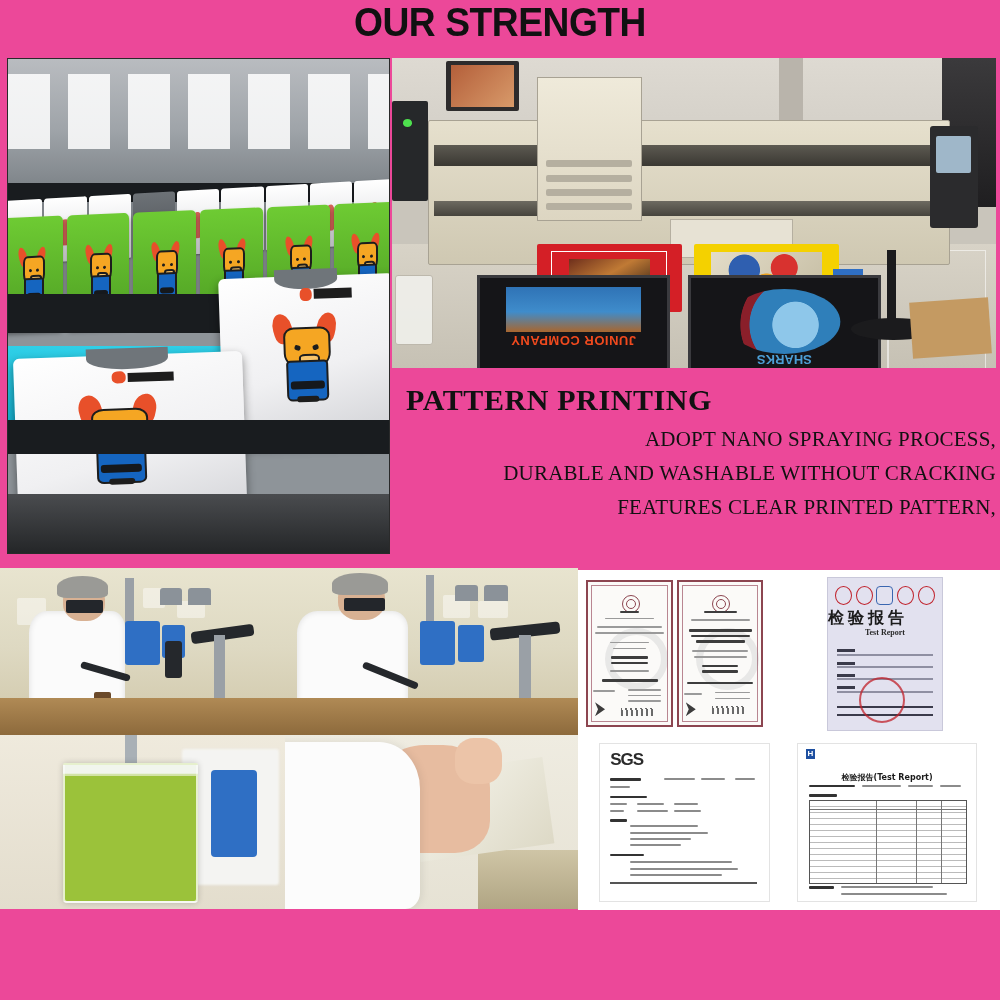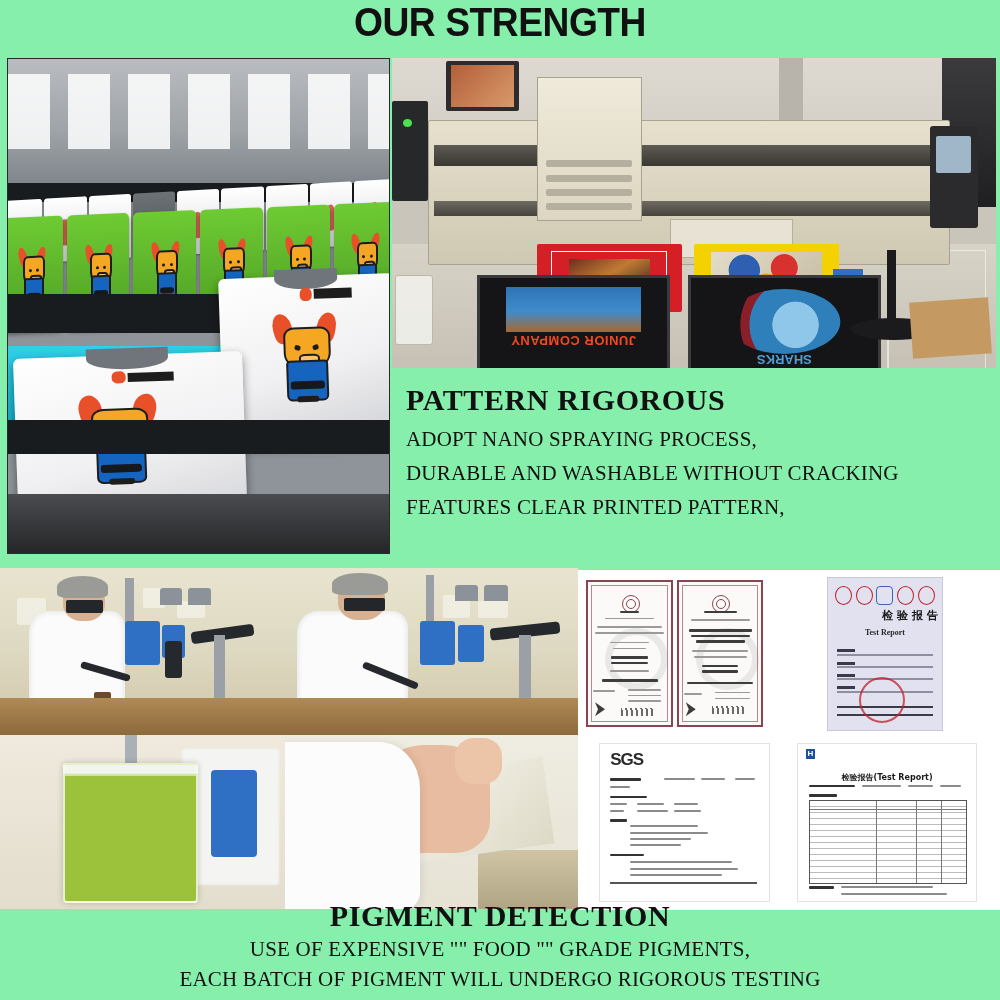--- a/index.html
+++ b/index.html
@@ -1,19 +1,19 @@
 <!DOCTYPE html>
 <html><head>
 <meta charset="utf-8">
 <style>
   html,body{margin:0;padding:0;background:#ffffff;}
   body{width:1000px;height:1000px;position:relative;overflow:hidden;
        font-family:"Liberation Serif", serif;}
 
-  .page{position:relative;width:1000px;height:1000px;background:#86efac;}
+  .page{position:relative;width:1000px;height:1000px;background:#ec4899;}
 
   
   .main-title{
     position:absolute;left:0;top:0;width:1000px;height:46px;
     text-align:center;font-family:"Liberation Sans", sans-serif;
     font-weight:bold;font-size:40px;line-height:44px;letter-spacing:-0.5px;
     color:#111;
     transform:scaleX(0.93);
   }
 
@@ -159,21 +159,21 @@
   .pr-bluebin{position:absolute;left:73%;top:68%;width:5%;height:16%;background:#2f6fc4;}
 
   
   .txt-block{position:absolute;}
   #pattern-text{left:392px;top:378px;width:604px;}
   .blk-head{font-family:"Liberation Serif", serif;font-weight:bold;
      font-size:30px;line-height:44px;color:#111;text-align:center;
      letter-spacing:.6px;}
   .blk-line{font-family:"Liberation Serif", serif;font-size:21px;
      line-height:34px;color:#111;letter-spacing:.2px;white-space:nowrap;}
-  #pattern-text .blk-line{text-align:left;padding-left:14px;}
+  #pattern-text .blk-line{text-align:right;padding-left:14px;}
   #pattern-text .blk-head{padding-left:14px;text-align:left;}
 
   
   #photo-lab1{left:0;top:568px;width:285px;height:167px;}
   #photo-lab2{left:285px;top:568px;width:293px;height:167px;}
   #photo-beaker{left:0;top:735px;width:285px;height:174px;}
   #photo-hand{left:285px;top:735px;width:293px;height:174px;}
   #photo-certs{left:578px;top:570px;width:422px;height:166px;background:#fff;}
   #photo-reports{left:578px;top:736px;width:422px;height:174px;background:#fff;}
 
@@ -231,22 +231,22 @@
      border:7px solid rgba(150,150,155,.18);border-radius:50%;}
   .cert-sig{position:absolute;height:8px;
      background:repeating-linear-gradient(85deg,#6a6a6a 0 2px,transparent 2px 5px);}
   .cert-arrow{position:absolute;left:8%;bottom:6%;width:10px;height:14px;
      background:#3d3d3d;clip-path:polygon(0 0,100% 50%,0 100%,30% 50%);}
 
   .report{position:absolute;background:#e2e1ef;border:1px solid #c9c8da;}
   .report .logos{position:absolute;left:6%;top:6%;width:88%;height:11%;
      display:flex;justify-content:space-between;align-items:center;}
   .report .logo{width:15%;height:100%;border:1.5px solid #c0202a;border-radius:50%;}
-  .report .cn-title{position:absolute;left:0;top:20%;width:100%;text-align:right;
-     font-size:11px;font-weight:bold;color:#1b1b1b;letter-spacing:4px;
+  .report .cn-title{position:absolute;left:0;top:20%;width:100%;text-align:left;
+     font-size:16px;font-weight:bold;color:#1b1b1b;letter-spacing:4px;
      font-family:Liberation Serif, serif;}
   .report .en-title{position:absolute;left:0;top:33%;width:100%;text-align:center;
      font-size:8px;font-weight:bold;color:#2a2a2a;font-family:"Liberation Serif",serif;}
   .report .frow{position:absolute;left:8%;width:84%;height:2px;background:#8f8fa2;}
   .report .flabel{position:absolute;left:8%;width:16%;height:3px;background:#3a3a4a;}
   .report .stamp{position:absolute;left:46%;bottom:5%;width:42px;height:42px;
      margin-left:-21px;border:2px solid #c0202a;border-radius:50%;opacity:.75;}
 
   
   .rep-doc{position:absolute;background:#ffffff;border:1px solid #e3e3e3;}
@@ -515,21 +515,21 @@
       <div class="shark-txt">SHARKS</div>
     </div>
 
     <div class="pr-bucket"></div>
     <div class="pr-stand"></div>
     <div class="pr-standbase"></div>
     <div class="pr-box"></div>
   </div>
 
   <div class="txt-block" id="pattern-text">
-    <div class="blk-head">PATTERN RIGOROUS</div>
+    <div class="blk-head">PATTERN PRINTING</div>
     <div class="blk-line">ADOPT NANO SPRAYING PROCESS,</div>
     <div class="blk-line">DURABLE AND WASHABLE WITHOUT CRACKING</div>
     <div class="blk-line">FEATURES CLEAR PRINTED PATTERN,</div>
   </div>
 
   <div class="photo" id="photo-lab1">
     <div class="lab">
       <div class="lab-wallbox" style="left:6%;top:18%;width:10%;height:16%"></div>
       <div class="lab-wallbox" style="left:50%;top:12%;width:8%;height:12%"></div>
       <div class="lab-wallbox" style="left:62%;top:20%;width:10%;height:10%"></div>
@@ -705,19 +705,14 @@
         <div class="c" style="left:68%"></div>
         <div class="c" style="left:84%"></div>
         <div class="r" style="top:10%"></div>
       </div>
       <div class="txtline b" style="left:6%;top:91%;width:14%"></div>
       <div class="txtline" style="left:24%;top:91%;width:52%"></div>
       <div class="txtline" style="left:24%;top:95%;width:60%"></div>
     </div>
   </div>
 
-  <div class="txt-block" id="pigment-text">
-    <div class="blk-head">PIGMENT DETECTION</div>
-    <div class="blk-line">USE OF EXPENSIVE "" FOOD "" GRADE PIGMENTS,</div>
-    <div class="blk-line">EACH BATCH OF PIGMENT WILL UNDERGO RIGOROUS TESTING</div>
-  </div>
 
 </div>
 
 </body></html>

